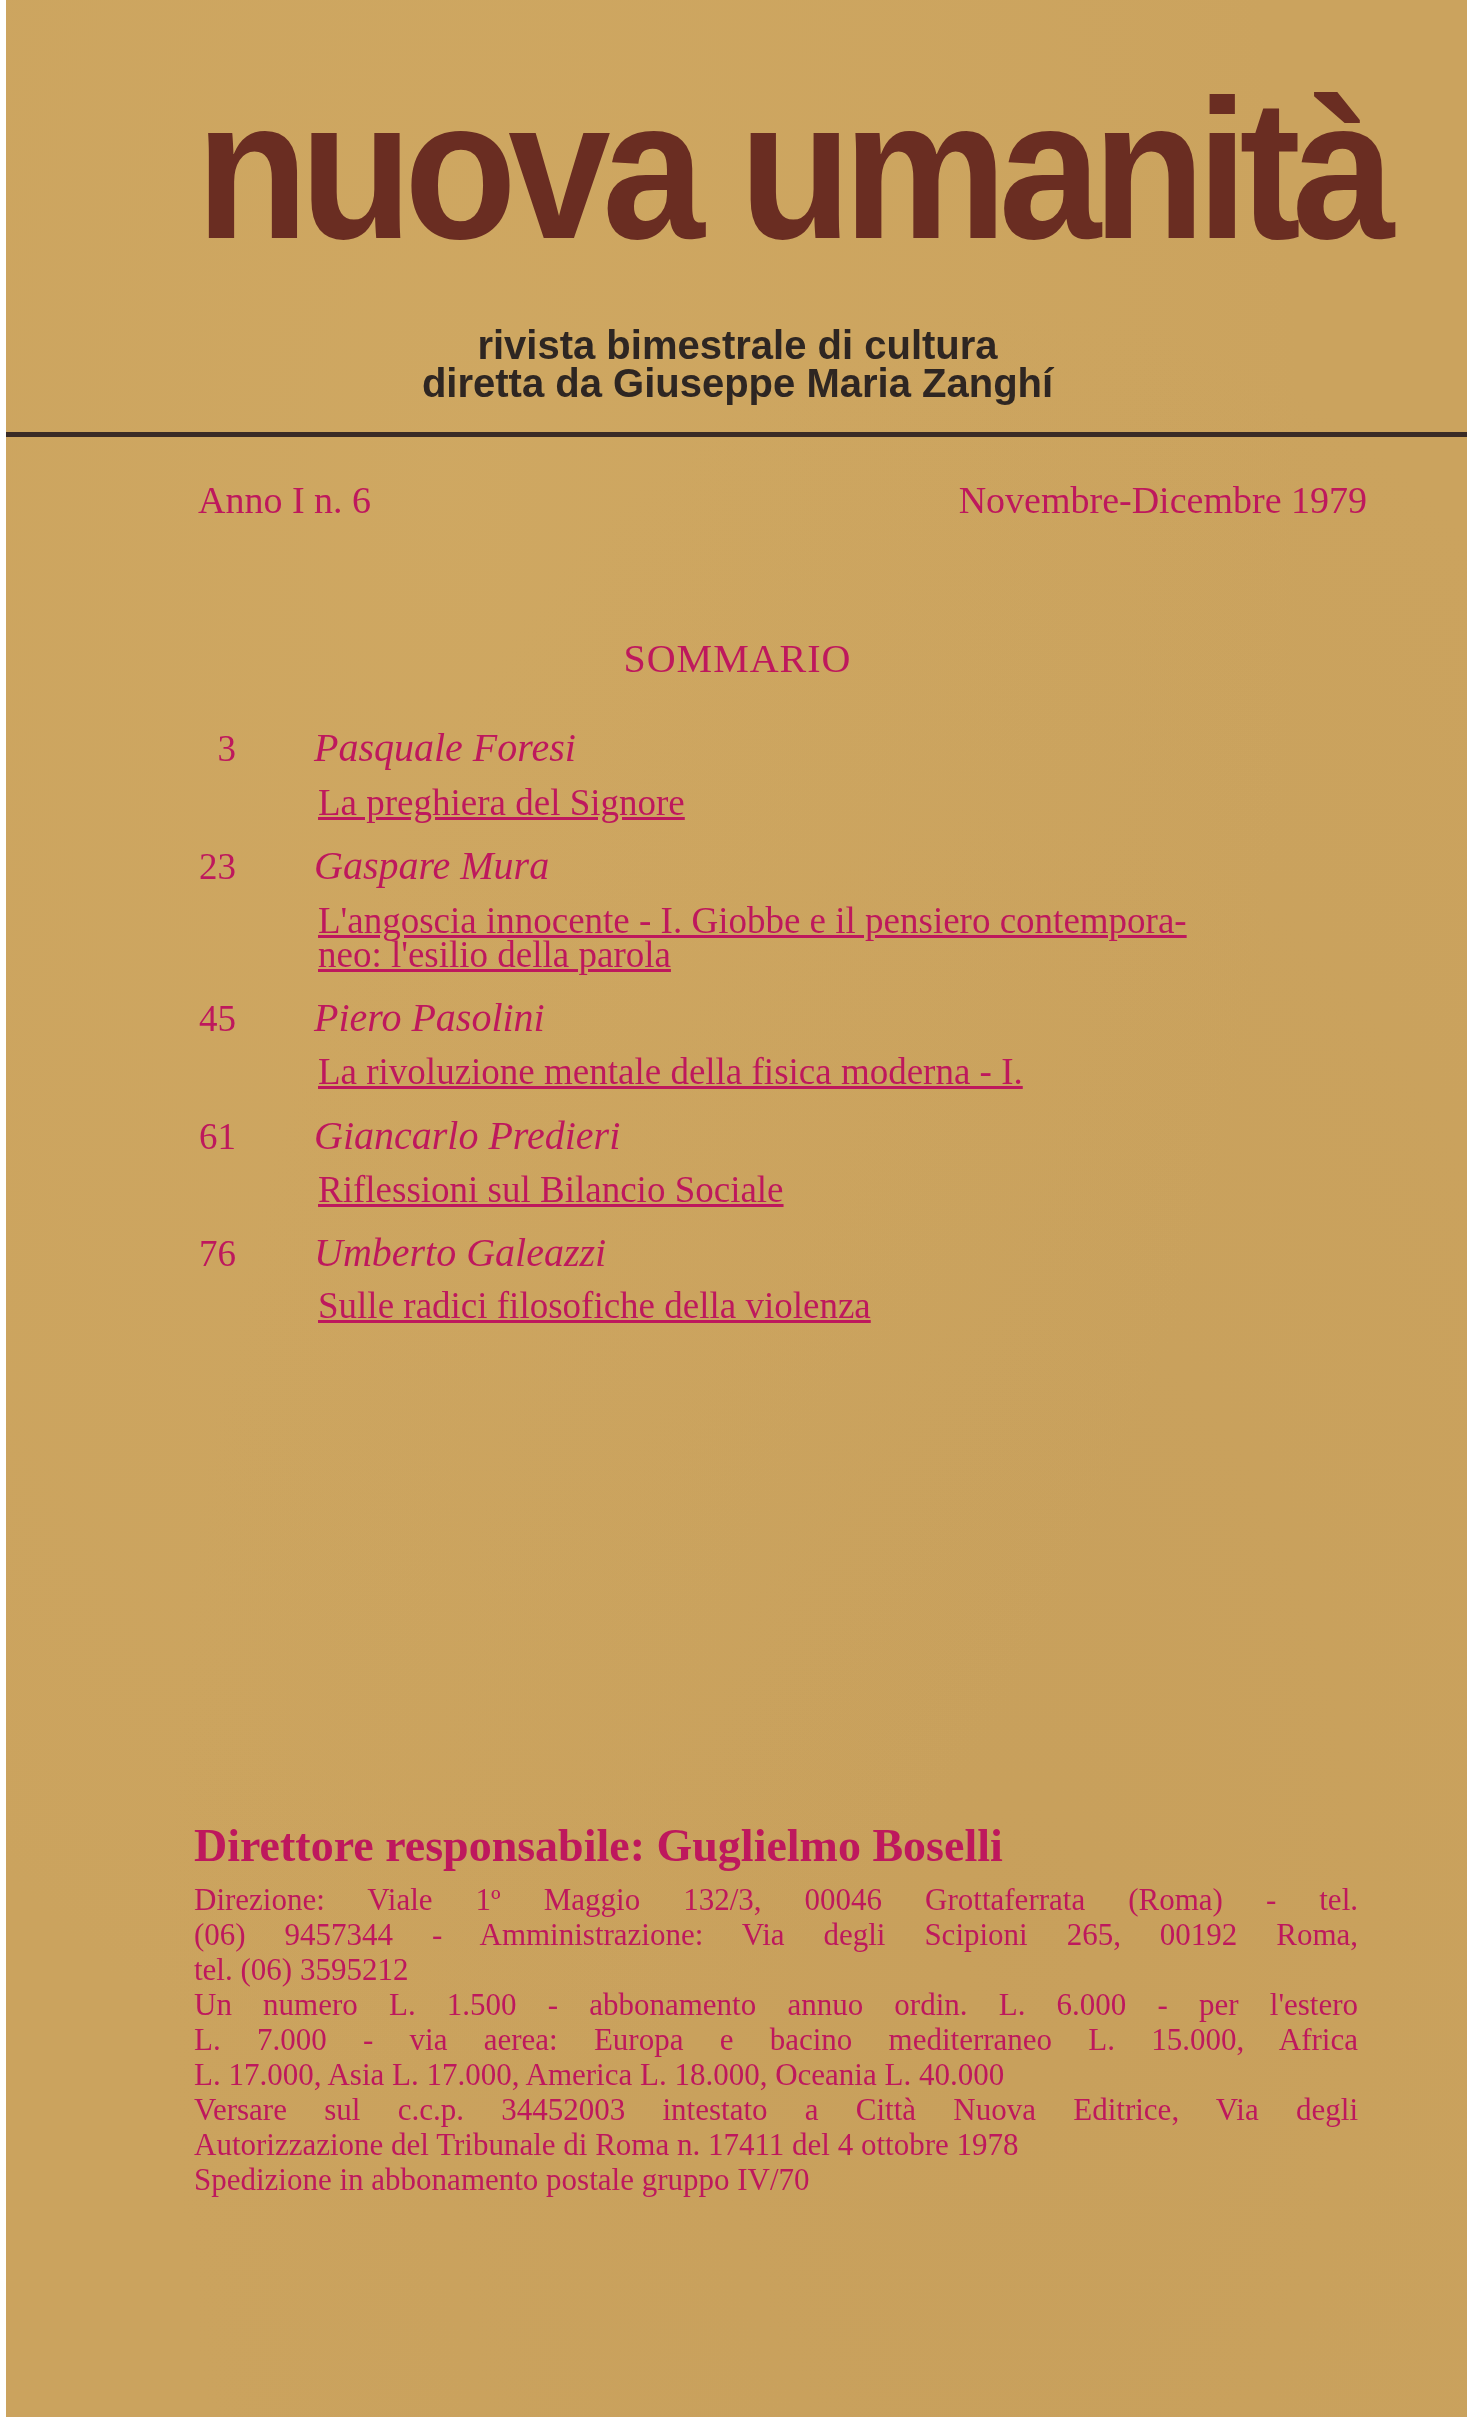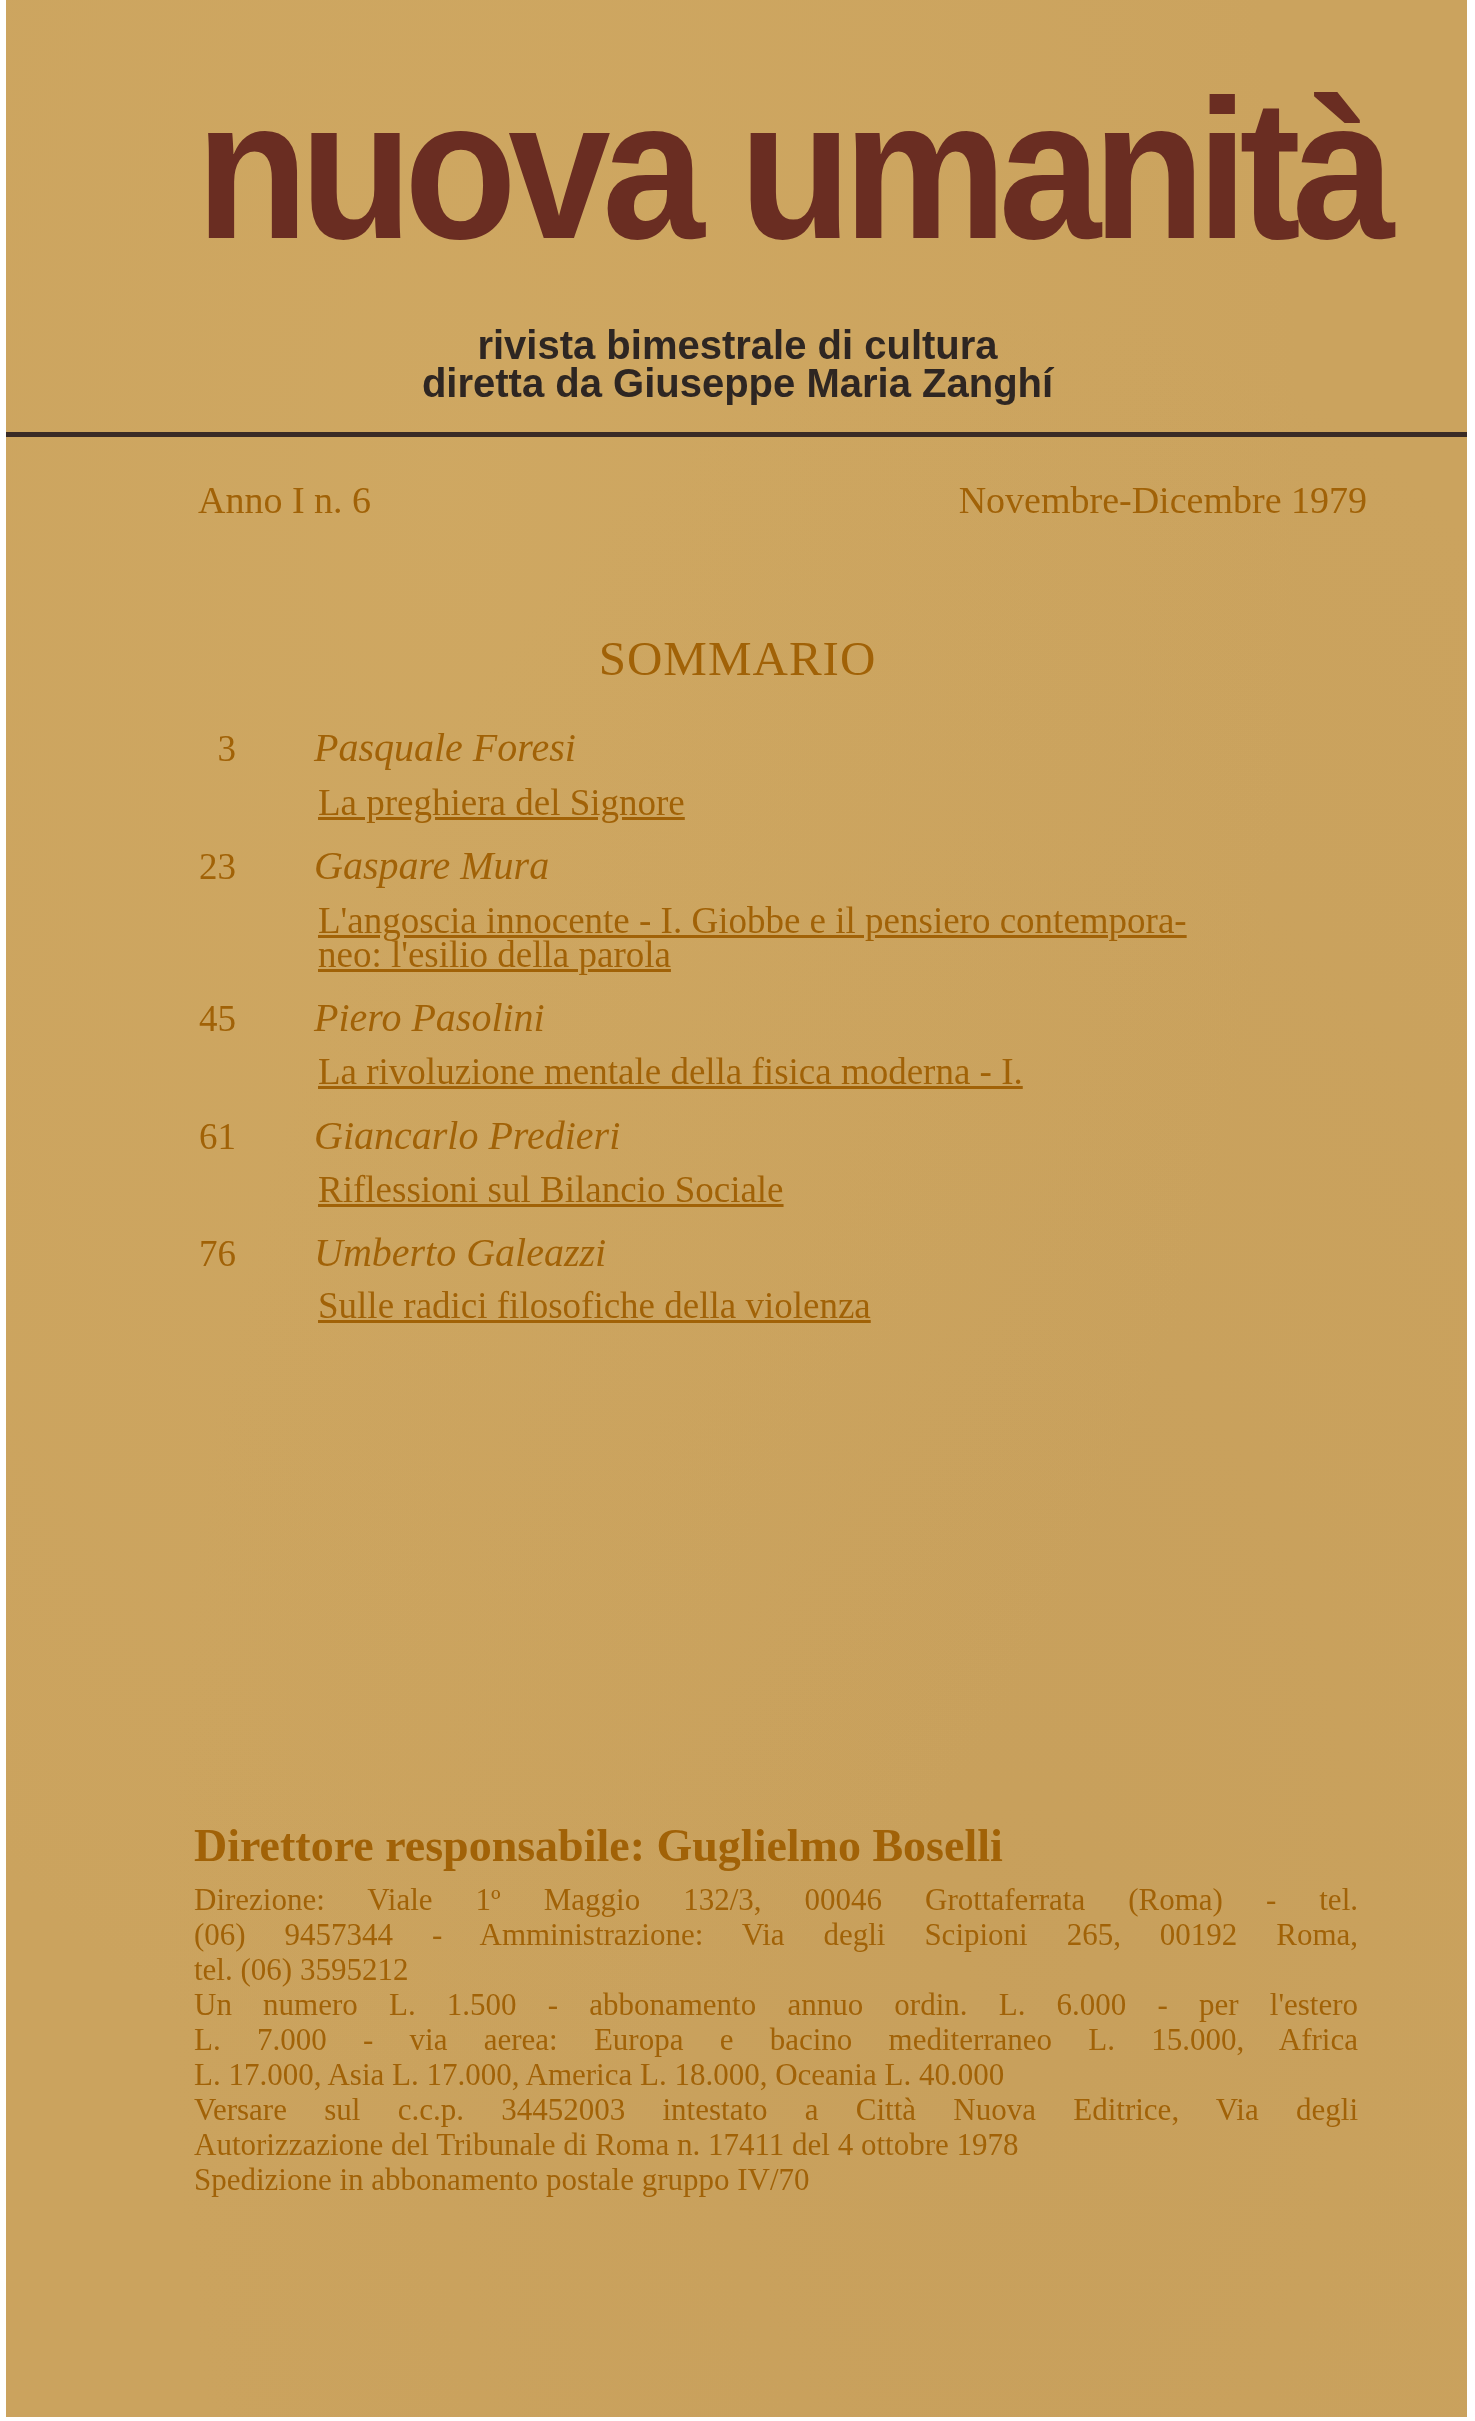--- a/index.html
+++ b/index.html
@@ -24,23 +24,23 @@
   }
   .subtitle {
     left: 0; width: 1475px; text-align: center;
     font-family: "Liberation Sans", "DejaVu Sans", sans-serif;
     font-weight: bold; font-size: 40px; line-height: 44px; color: #2e2622;
   }
   .rule {
     position: absolute; left: 6px; width: 1461px; top: 432px; height: 5px;
     background: #3a2b26;
   }
-  .serif { font-family: "Liberation Serif", "DejaVu Serif", serif; color: #a16207; }
+  .serif { font-family: "Liberation Serif", "DejaVu Serif", serif; color: #be185d; }
   .issue { font-size: 38px; line-height: 44px; top: 478px; }
-  .sommario { font-size: 49px; line-height: 44px; top: 637px; left: 0; width: 1475px; text-align: center; letter-spacing: 1px; }
+  .sommario { font-size: 40px; line-height: 44px; top: 637px; left: 0; width: 1475px; text-align: center; letter-spacing: 1px; }
   .num { font-size: 37px; line-height: 44px; width: 60px; text-align: right; left: 176px; }
   .author { font-size: 40px; line-height: 44px; left: 314px; font-style: italic; }
   .work { font-size: 37px; line-height: 36px; left: 318px; width: 790px; white-space: normal; text-decoration: underline; }
   .footer { left: 194px; width: 1164px; font-size: 31px; line-height: 35px; white-space: normal; text-align: justify; }
   .footer .ln { display: block; text-align: justify; text-align-last: justify; }
   .footer .ln.last { text-align-last: left; }
 </style>
 </head>
 <body>
 

